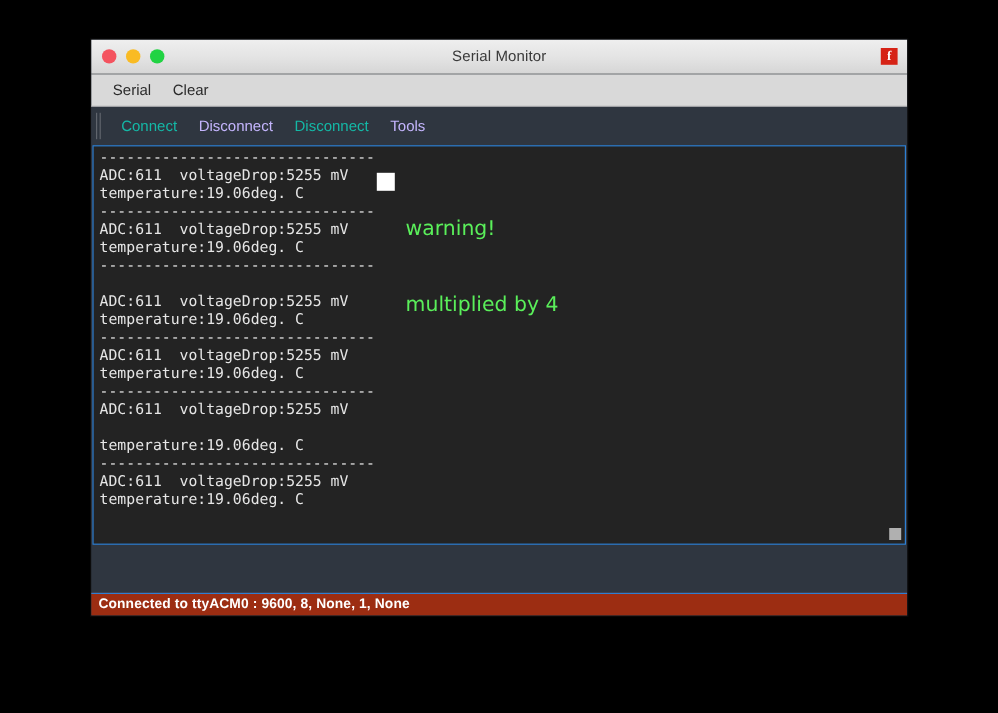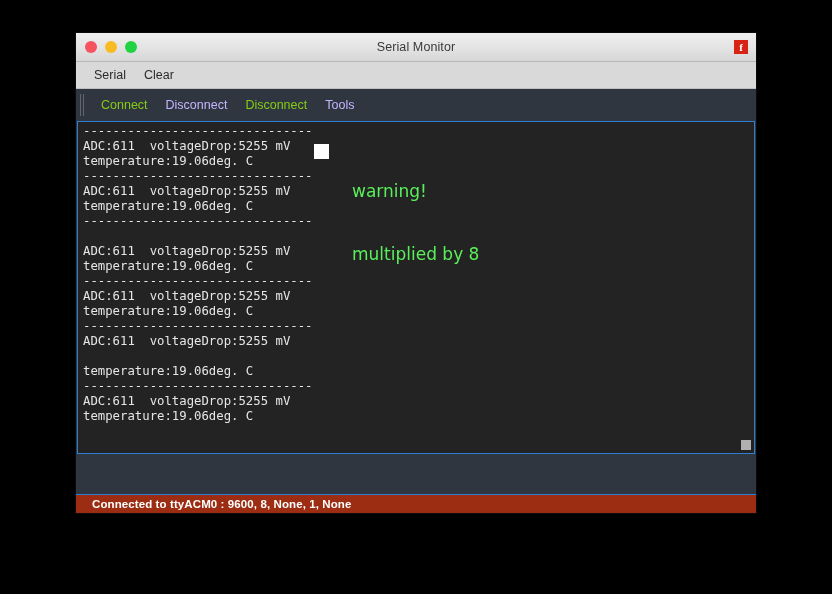--- a/index.html
+++ b/index.html
@@ -140,21 +140,21 @@
   #toolbar-grip i:nth-child(2) { left: 5px; }
 
   .tb-btn {
     font-size: 12.5px;
     color: #c4b5fd;
     padding: 4px 8px;
     margin-right: 2px;
     white-space: nowrap;
     cursor: default;
   }
-  .tb-btn.disabled { color: #84cc16; }
+  .tb-btn.disabled { color: #14b8a6; }
 
   
   #terminal-wrap {
     flex: 1 1 auto;
     background: #2f3640;
     padding: 0 1px 0 1px;
     position: relative;
   }
   #terminal {
     position: absolute;
@@ -188,21 +188,20 @@
     background: #b0b0b0;
   }
 
   
   #overlay {
     position: absolute;
     left: 236px;
     top: 17px;
     display: flex;
     align-items: flex-start;
-    gap: 14px;
   }
   #overlay-swatch {
     width: 15px;
     height: 15px;
     background: #ffffff;
     margin-top: 5px;
     flex: 0 0 15px;
   }
   #overlay-lines {
     margin-left: 9px;
@@ -214,21 +213,21 @@
   }
 
   
   #statusbar {
     flex: 0 0 18px;
     height: 18px;
     background: #9c2d12;
     border-top: 1px solid #2d7fd3;
     display: flex;
     align-items: center;
-    padding-left: 16px;
+    padding-left: 6px;
     margin-top: 40px;
   }
   #status-text {
     font-size: 11.5px;
     font-weight: bold;
     color: #ffffff;
     white-space: nowrap;
     letter-spacing: 0.1px;
   }
 </style>
@@ -288,21 +287,21 @@
 ADC:611  voltageDrop:5255 mV
 temperature:19.06deg. C
 
 
 -------------------------------</pre>
 
         <div id="overlay">
           <div id="overlay-swatch"></div>
           <div id="overlay-lines">
             <div>warning!</div>
-            <div>multiplied by 8</div>
+            <div>multiplied by 4</div>
           </div>
         </div>
 
         <div id="resize-grip"></div>
       </div>
     </div>
 
     <div id="statusbar">
       <div id="status-text">Connected to ttyACM0 : 9600, 8, None, 1, None</div>
     </div>

